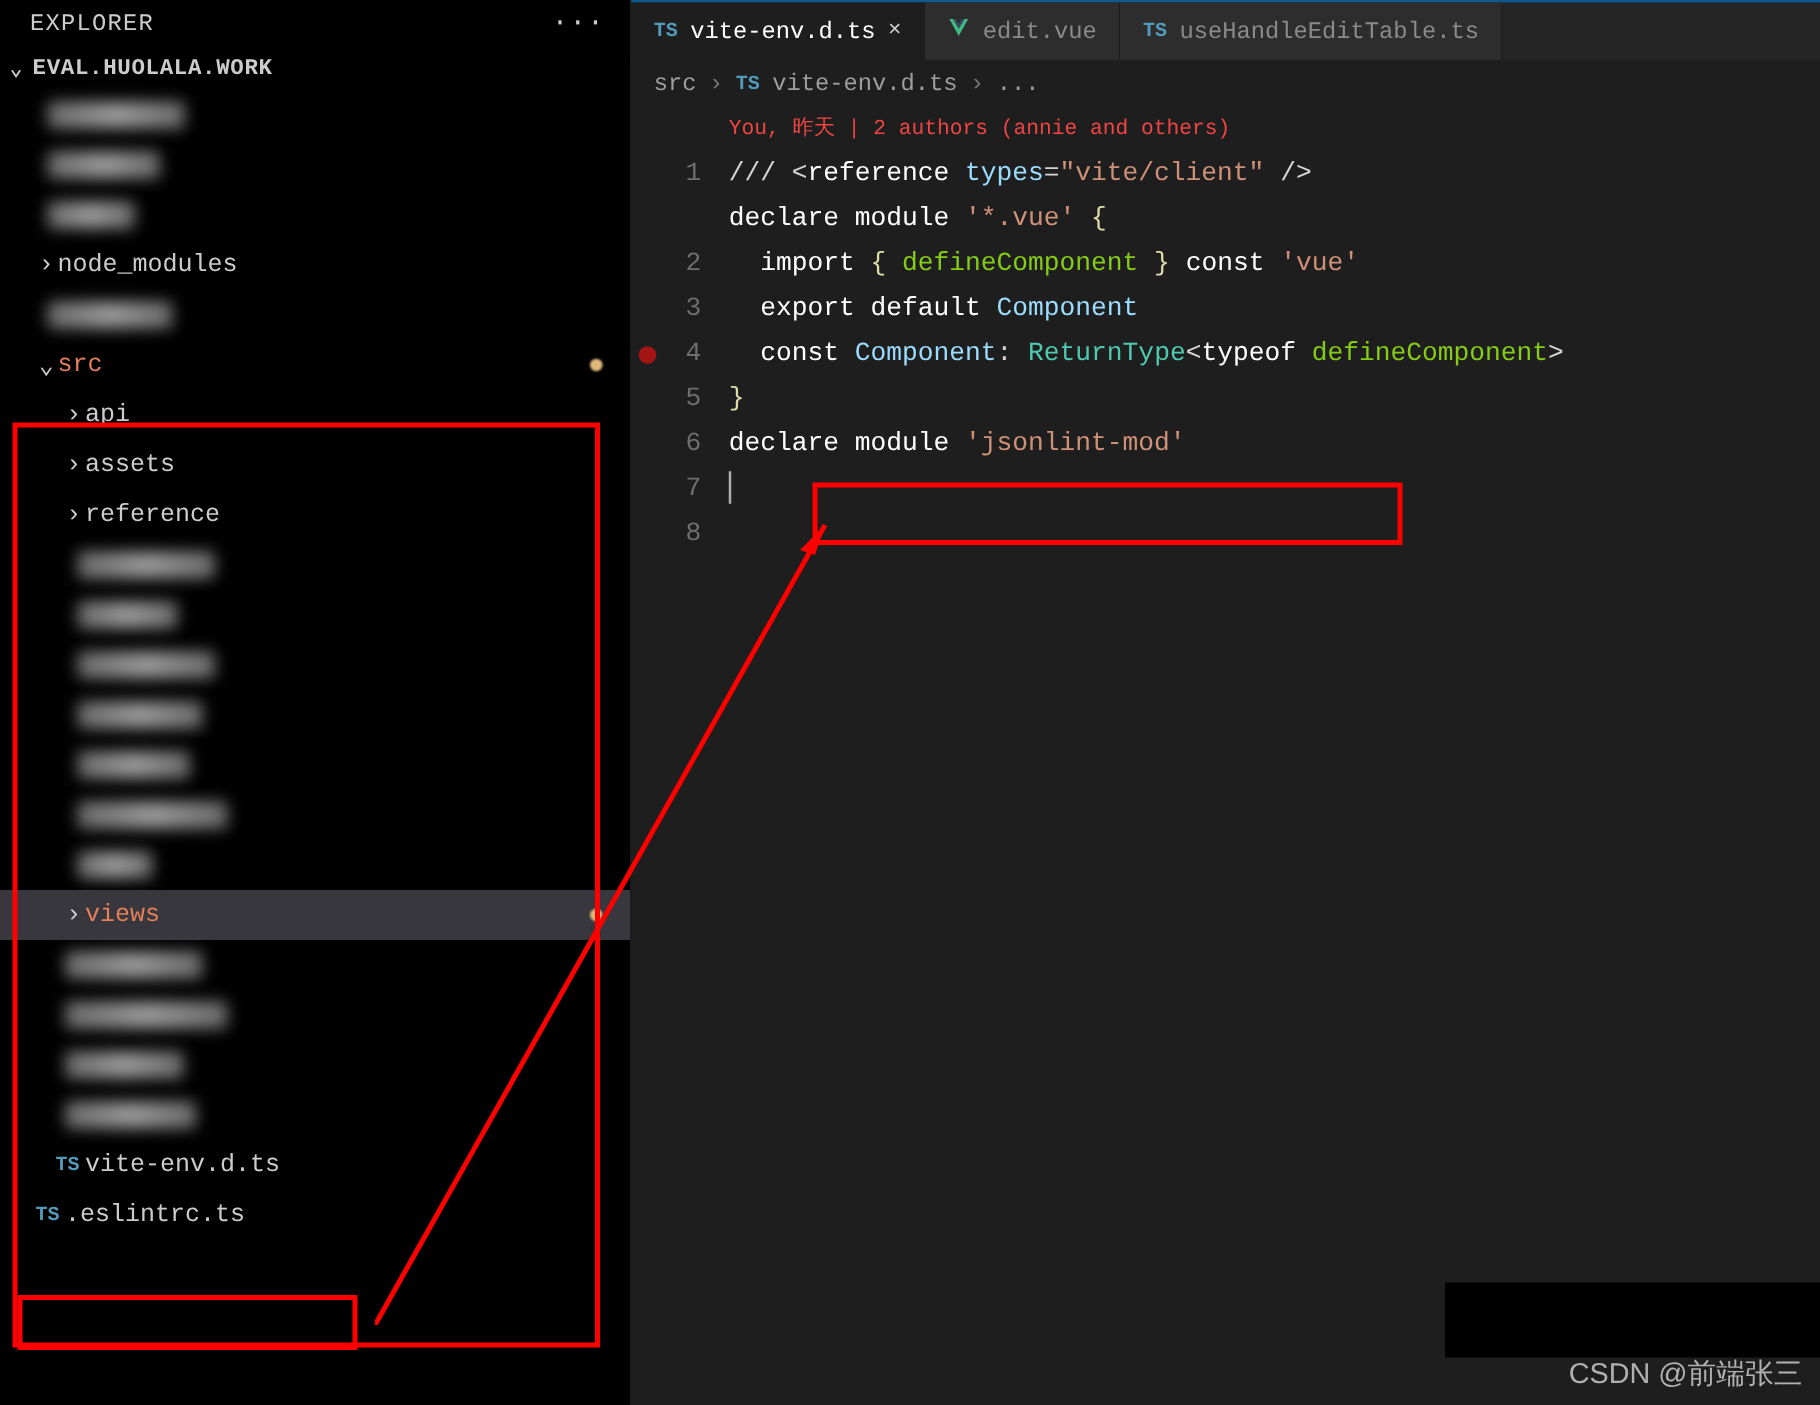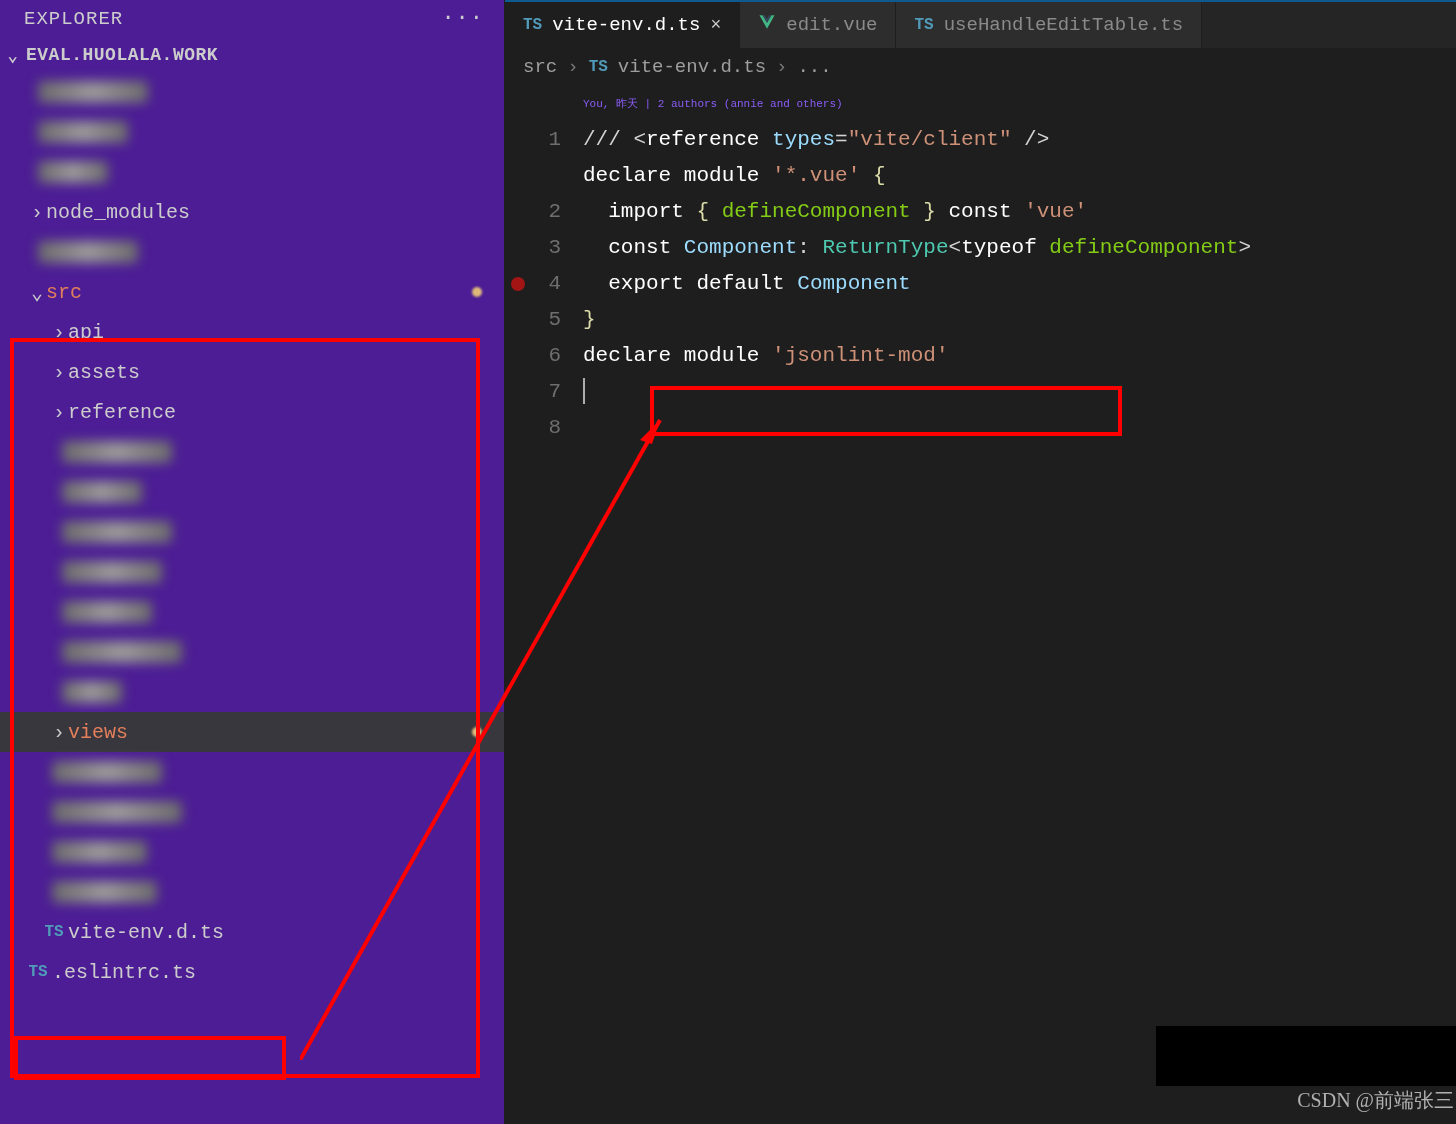--- a/index.html
+++ b/index.html
@@ -9,21 +9,21 @@
     background: #1e1e1e;
     font-family: -apple-system, "Segoe UI", Consolas, "Courier New", monospace;
     color: #cccccc;
     overflow: hidden;
     position: relative;
   }
   .layout { display: flex; height: 100%; }
   
   .sidebar {
     width: 505px;
-    background: #4c1d95;
+    background: #000000;
     display: flex;
     flex-direction: column;
     border-right: 1px solid #1e1e1e;
   }
   .explorer-header {
     display: flex;
     align-items: center;
     justify-content: space-between;
     padding: 8px 20px 8px 24px;
     font-size: 19px;
@@ -108,34 +108,34 @@
     user-select:none;
     position:relative;
   }
   .gutter .ln { height:36px; }
   .gutter .bp::before{
     content:""; width:14px;height:14px;border-radius:50%;background:#a31515;
     position:absolute; left:6px; margin-top:11px;
   }
   .codelines { flex:1; }
   .code-row { height:36px; white-space:pre; }
-  .annot { color:#8b5cf6; font-size:11px;}
+  .annot { color:#ef4444; font-size:17px;}
   .c-kw { color:#ffffff;}
   .c-fn { color:#84cc16;}
   .c-id { color:#9cdcfe;font-family:Liberation Mono, monospace;}
   .c-ty { color:#4ec9b0;}
   .c-pn { color:#d4d4d4;}
   .c-str{ color:#ce9178;}
   .c-op { color:#d4d4d4;}
   .c-ywl{ color:#dcdcaa;}
   .cursor-caret {
     display:inline-block; width:2px; height:26px; background:#aeafad; vertical-align:middle;
   }
   .watermark {
-    position:absolute; right:2px; bottom:10px; color:#b0b0b0; font-size:20px; font-family: Liberation Serif, serif;
+    position:absolute; right:14px; bottom:10px; color:#b0b0b0; font-size:23px; font-family: Liberation Sans, sans-serif;
   }
   .blackout { position:absolute; right:0; bottom:38px; width:300px; height:60px; background:#000;}
 </style>
 </head>
 <body>
 
 <div class="layout">
 
   <div class="sidebar">
     <div class="explorer-header">
@@ -278,22 +278,22 @@
         <div class="ln">5</div>
         <div class="ln">6</div>
         <div class="ln">7</div>
         <div class="ln">8</div>
       </div>
       <div class="codelines">
         <div class="code-row annot">You, 昨天 | 2 authors (annie and others)</div>
         <div class="code-row"><span class="c-pn">/// &lt;</span><span class="c-kw">reference</span><span> </span><span class="c-id">types</span><span class="c-op">=</span><span class="c-str">"vite/client"</span><span class="c-pn"> /&gt;</span></div>
         <div class="code-row"><span class="c-kw">declare</span><span> </span><span class="c-kw">module</span><span> </span><span class="c-str">'*.vue'</span><span class="c-ywl"> {</span></div>
         <div class="code-row"><span>  </span><span class="c-kw">import</span><span class="c-ywl"> { </span><span class="c-fn">defineComponent</span><span class="c-ywl"> } </span><span class="c-kw">const</span><span> </span><span class="c-str">'vue'</span></div>
+        <div class="code-row"><span>  </span><span class="c-kw">export</span><span> </span><span class="c-kw">default</span><span> </span><span class="c-id">Component</span></div>
         <div class="code-row"><span>  </span><span class="c-kw">const</span><span> </span><span class="c-id">Component</span><span class="c-pn">: </span><span class="c-ty">ReturnType</span><span class="c-op">&lt;</span><span class="c-kw">typeof</span><span> </span><span class="c-fn">defineComponent</span><span class="c-op">&gt;</span></div>
-        <div class="code-row"><span>  </span><span class="c-kw">export</span><span> </span><span class="c-kw">default</span><span> </span><span class="c-id">Component</span></div>
         <div class="code-row"><span class="c-ywl">}</span></div>
         <div class="code-row"><span class="c-kw">declare</span><span> </span><span class="c-kw">module</span><span> </span><span class="c-str">'jsonlint-mod'</span></div>
         <div class="code-row"><span class="cursor-caret"></span></div>
       </div>
     </div>
   </div>
 </div>
 
 <div class="redbox box-tree"></div>
 <div class="redbox box-file"></div>

